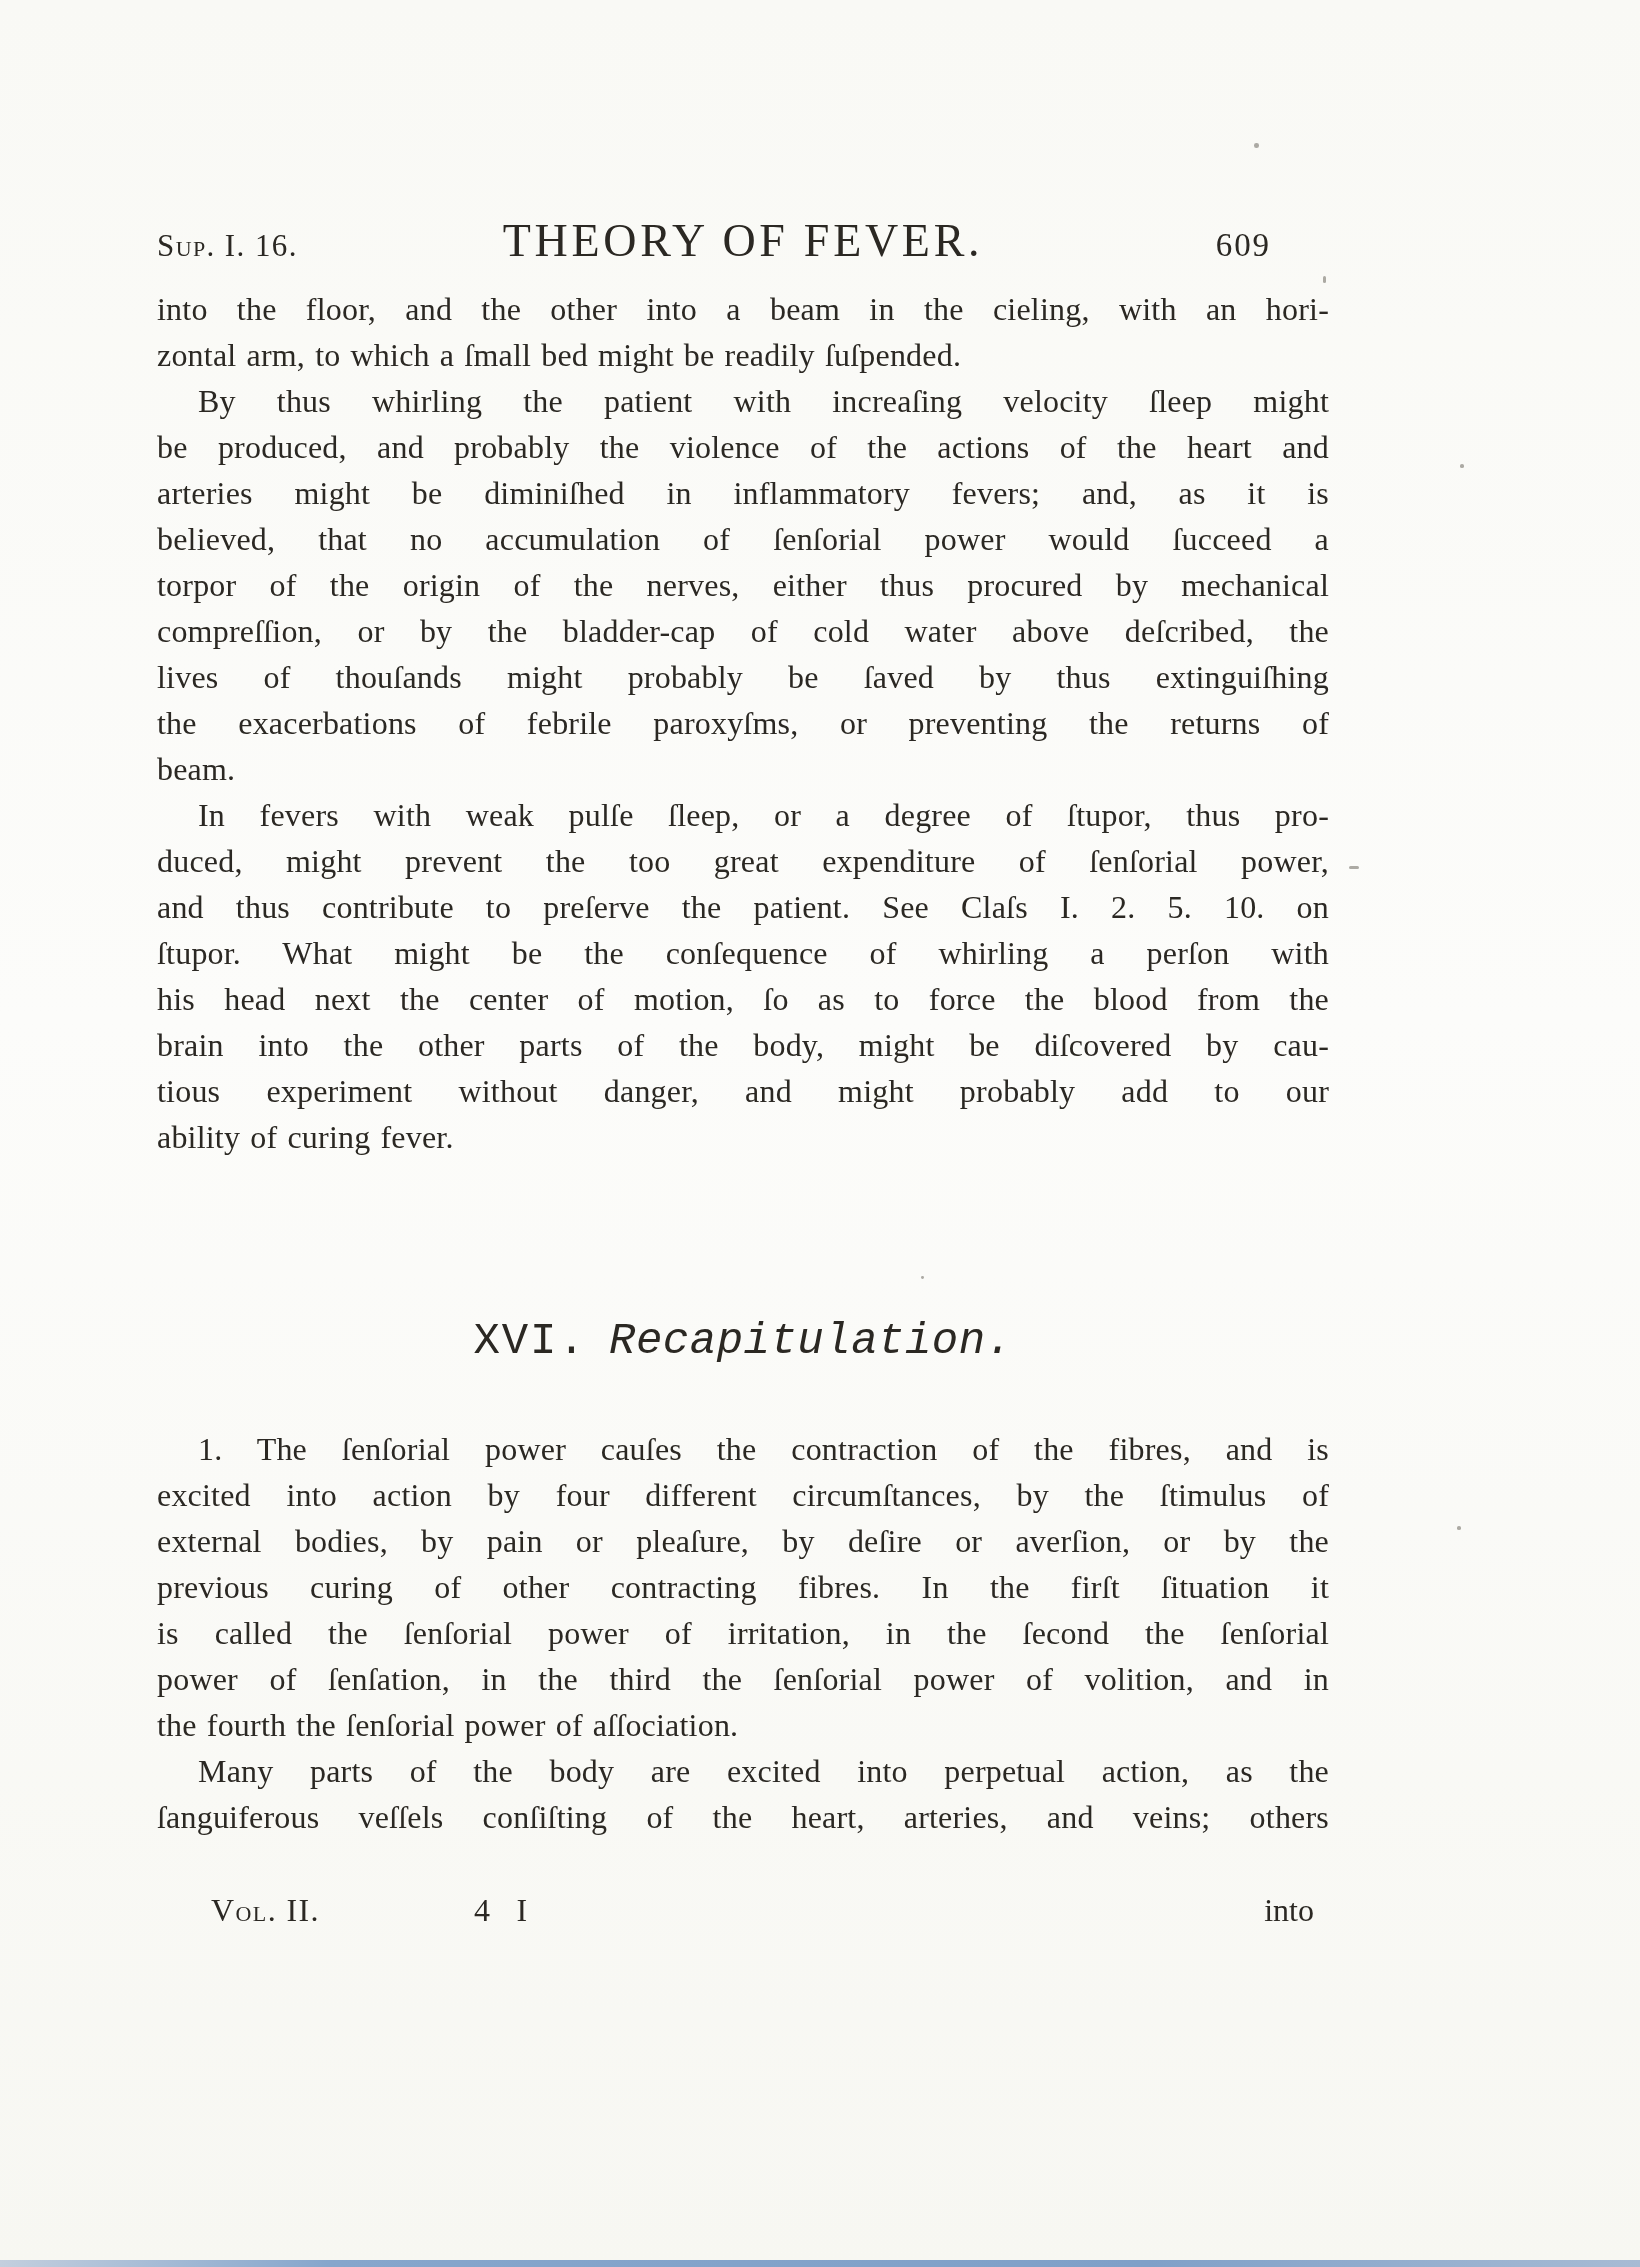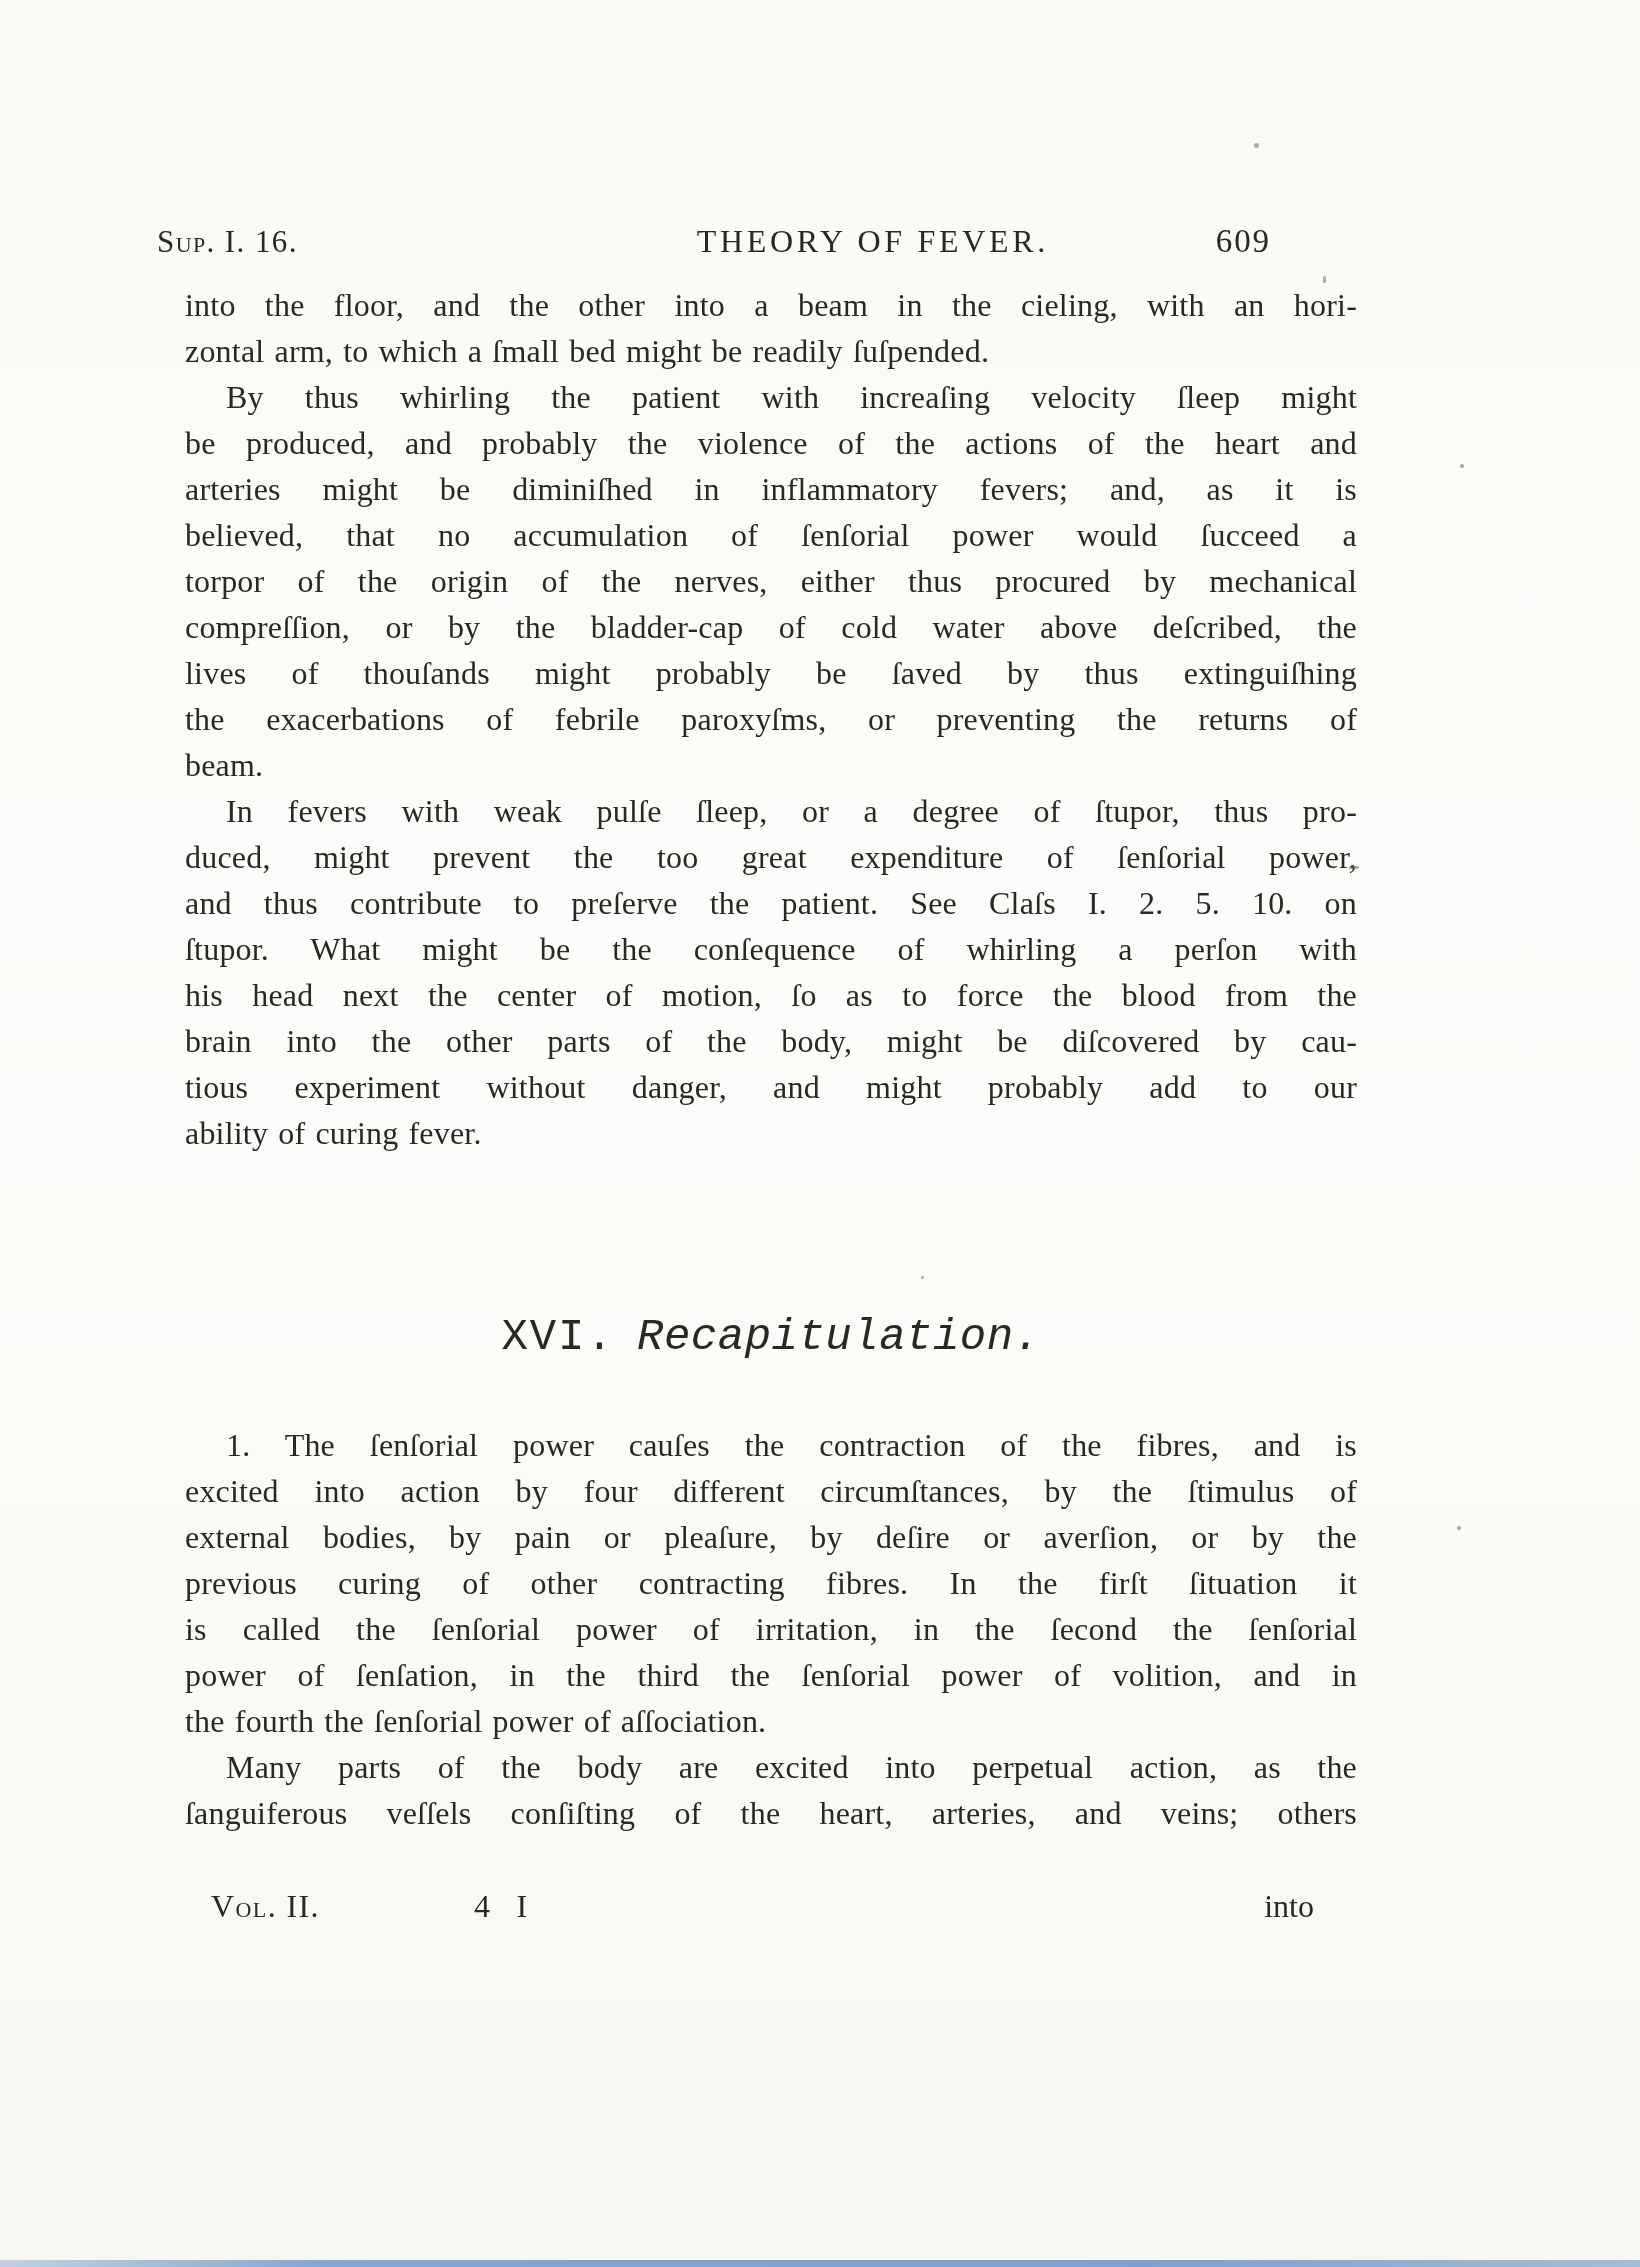--- a/index.html
+++ b/index.html
@@ -25,33 +25,33 @@
     line-height: 46px;
   }
   .header-left {
     width: 280px;
     font-size: 31px;
     font-variant: small-caps;
     letter-spacing: 1.4px;
   }
   .header-center {
     flex: 1;
-    text-align: right;
-    font-size: 32px;
+    text-align: center;
+    font-size: 46px;
     letter-spacing: 3.7px;
   }
   .header-right {
     width: 280px;
     text-align: right;
     font-size: 33px;
     padding-right: 58px;
     letter-spacing: 1.9px;
   }
   
-  .body { width: 100%; margin-left: 28px; }
+  .body { width: 100%; }
   .para { width: 100%; }
   .tline {
     font-size: 32px;
     line-height: 46px;
     letter-spacing: 0.2px;
     word-spacing: 1.9px;
     white-space: nowrap;
     text-align: justify;
     text-align-last: justify;
   }

